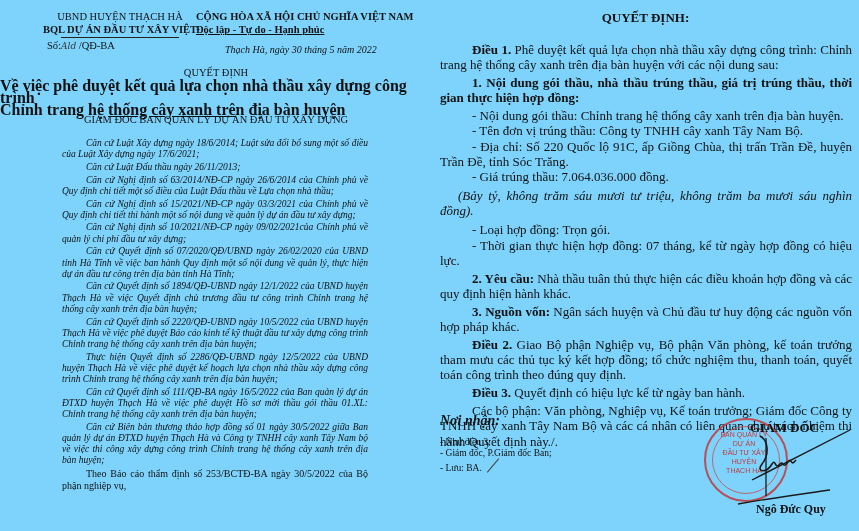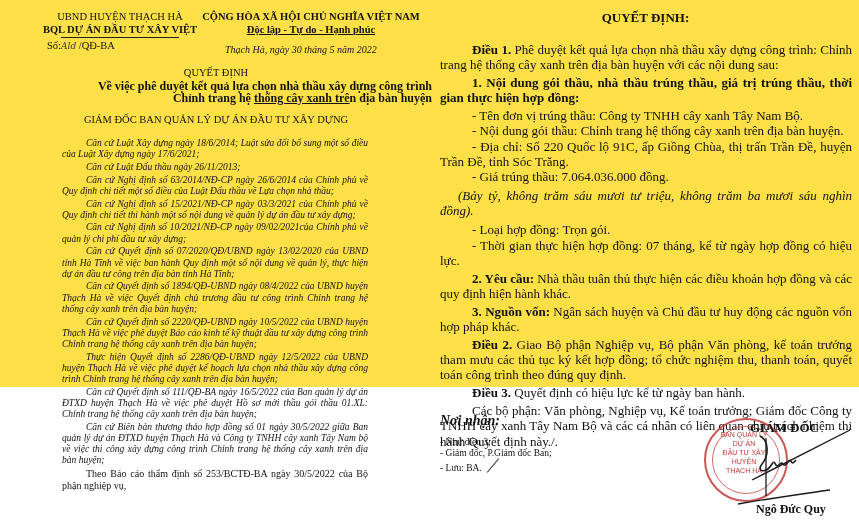--- a/index.html
+++ b/index.html
@@ -1,35 +1,35 @@
 <!DOCTYPE html>
 <html><head>
   <meta charset="utf-8">
   <style>
     * { box-sizing: border-box; margin: 0; padding: 0; }
     html, body { width: 859px; height: 531px; overflow: hidden; background: #ffffff; }
     body { font-family: "Liberation Serif", serif; color: #111; position: relative; }
 
-    .page { position: absolute; top: 0; height: 387px; background: #fde047; }
+    .page { position: absolute; top: 0; height: 531px; background: #7dd3fc; }
     .page-left { left: 0; width: 432px; }
     .page-right { left: 432px; width: 427px; }
 
     
     .hdr-left { position: absolute; top: 10px; left: 40px; width: 160px; text-align: center; font-size: 10.5px; line-height: 13px; }
     .hdr-left .org2 { font-weight: bold; }
     .hdr-left .rule { width: 118px; height: 1px; background: #222; margin: 1px auto 0; }
     .so-line { position: absolute; top: 40px; left: 47px; font-size: 10.5px; text-align: center; }
     .so-line .hand { font-family: "DejaVu Serif", serif; font-style: italic; font-size: 9px; color: #333; }
 
-    .hdr-right { position: absolute; top: 10px; left: 196px; width: 230px; text-align: center; font-size: 10.5px; line-height: 13px; font-weight: bold; }
+    .hdr-right { position: absolute; top: 10px; left: 196px; width: 230px; font-size: 10.5px; line-height: 13px; font-weight: bold; }
     .hdr-right .motto { text-decoration: underline; }
     .place-date { position: absolute; top: 44px; left: 225px; font-size: 10px; font-style: italic; }
 
     .doc-title { position: absolute; top: 67px; left: 0; width: 432px; text-align: center; font-size: 10.5px; font-weight: normal; }
-    .doc-subject { position: absolute; top: 80px; left: 0; width: 432px; text-align: right; font-size: 12px; font-weight: bold; line-height: 12px; }
+    .doc-subject { position: absolute; top: 80px; left: 0; width: 432px; text-align: left; font-size: 16px; font-weight: bold; line-height: 12px; }
     .doc-subject .ul { text-decoration: underline; }
     .authority { position: absolute; top: 114px; left: 0; width: 432px; text-align: center; font-size: 10.5px; font-weight: normal; }
 
     .bases { position: absolute; top: 138px; left: 62px; width: 306px; font-size: 9.5px; font-style: italic; line-height: 11.2px; text-align: justify; }
     .bases p { text-indent: 24px; margin-bottom: 1.5px; }
     .bases p.upright { font-style: normal; font-size: 10px; line-height: 12px; }
 
     
     .qd-title { position: absolute; top: 10px; left: 0; width: 427px; text-align: center; font-size: 13px; font-weight: bold; }
     .body-r { position: absolute; top: 42px; left: 8px; width: 412px; font-size: 13px; line-height: 15.3px; text-align: justify; font-family: "Liberation Serif", serif; }
@@ -78,38 +78,38 @@
     <div><span>Chỉnh trang hệ </span><span class="ul">thống cây xanh trê</span><span>n địa bàn huyện</span></div>
   </div>
   <div class="authority">GIÁM ĐỐC BAN QUẢN LÝ DỰ ÁN ĐẦU TƯ XÂY DỰNG</div>
 
   <div class="bases">
     <p>Căn cứ Luật Xây dựng ngày 18/6/2014; Luật sửa đổi bổ sung một số điều của Luật Xây dựng ngày 17/6/2021;</p>
     <p>Căn cứ Luật Đấu thầu ngày 26/11/2013;</p>
     <p>Căn cứ Nghị định số 63/2014/NĐ-CP ngày 26/6/2014 của Chính phủ về Quy định chi tiết một số điều của Luật Đấu thầu về Lựa chọn nhà thầu;</p>
     <p>Căn cứ Nghị định số 15/2021/NĐ-CP ngày 03/3/2021 của Chính phủ về Quy định chi tiết thi hành một số nội dung về quản lý dự án đầu tư xây dựng;</p>
     <p>Căn cứ Nghị định số 10/2021/NĐ-CP ngày 09/02/2021của Chính phủ về quản lý chi phí đầu tư xây dựng;</p>
-    <p>Căn cứ Quyết định số 07/2020/QĐ/UBND ngày 13/02/2020 của UBND tỉnh Hà Tĩnh về việc ban hành Quy định một số nội dung về quản lý, thực hiện dự án đầu tư công trên địa bàn tỉnh Hà Tĩnh;</p>
-    <p>Căn cứ Quyết định số 1894/QĐ-UBND ngày 08/4/2022 của UBND huyện Thạch Hà về việc Quyết định chủ trương đầu tư công trình Chỉnh trang hệ thống cây xanh trên địa bàn huyện;</p>
+    <p>Căn cứ Quyết định số 07/2020/QĐ/UBND ngày 26/02/2020 của UBND tỉnh Hà Tĩnh về việc ban hành Quy định một số nội dung về quản lý, thực hiện dự án đầu tư công trên địa bàn tỉnh Hà Tĩnh;</p>
+    <p>Căn cứ Quyết định số 1894/QĐ-UBND ngày 12/1/2022 của UBND huyện Thạch Hà về việc Quyết định chủ trương đầu tư công trình Chỉnh trang hệ thống cây xanh trên địa bàn huyện;</p>
     <p>Căn cứ Quyết định số 2220/QĐ-UBND ngày 10/5/2022 của UBND huyện Thạch Hà về việc phê duyệt Báo cáo kinh tế kỹ thuật đầu tư xây dựng công trình Chỉnh trang hệ thống cây xanh trên địa bàn huyện;</p>
     <p>Thực hiện Quyết định số 2286/QĐ-UBND ngày 12/5/2022 của UBND huyện Thạch Hà về việc phê duyệt kế hoạch lựa chọn nhà thầu xây dựng công trình Chỉnh trang hệ thống cây xanh trên địa bàn huyện;</p>
     <p>Căn cứ Quyết định số 111/QĐ-BA ngày 16/5/2022 của Ban quản lý dự án ĐTXD huyện Thạch Hà về việc phê duyệt Hồ sơ mời thầu gói thầu 01.XL: Chỉnh trang hệ thống cây xanh trên địa bàn huyện;</p>
     <p>Căn cứ Biên bản thương thảo hợp đồng số 01 ngày 30/5/2022 giữa Ban quản lý dự án ĐTXD huyện Thạch Hà và Công ty TNHH cây xanh Tây Nam bộ về việc thi công xây dựng công trình Chỉnh trang hệ thống cây xanh trên địa bàn huyện;</p>
     <p class="upright">Theo Báo cáo thẩm định số 253/BCTĐ-BA ngày 30/5/2022 của Bộ phận nghiệp vụ,</p>
   </div>
 </div>
 
 <div class="page page-right">
   <div class="qd-title">QUYẾT ĐỊNH:</div>
 
   <div class="body-r">
     <p><b>Điều 1.</b><span> Phê duyệt kết quả lựa chọn nhà thầu xây dựng công trình: Chỉnh trang hệ thống cây xanh trên địa bàn huyện với các nội dung sau:</span></p>
     <p><b>1. Nội dung gói thầu, nhà thầu trúng thầu, giá trị trúng thầu, thời gian thực hiện hợp đồng:</b></p>
+    <p class="tight">- Nội dung gói thầu: Chỉnh trang hệ thống cây xanh trên địa bàn huyện.</p>
     <p class="tight">- Tên đơn vị trúng thầu: Công ty TNHH cây xanh Tây Nam Bộ.</p>
-    <p class="tight">- Nội dung gói thầu: Chỉnh trang hệ thống cây xanh trên địa bàn huyện.</p>
     <p class="tight">- Địa chỉ: Số 220 Quốc lộ 91C, ấp Giồng Chùa, thị trấn Trần Đề, huyện Trần Đề, tỉnh Sóc Trăng.</p>
     <p class="tight">- Giá trúng thầu: 7.064.036.000 đồng.</p>
     <p class="amount-words">(Bảy tỷ, không trăm sáu mươi tư triệu, không trăm ba mươi sáu nghìn đồng).</p>
     <p class="tight">- Loại hợp đồng: Trọn gói.</p>
     <p>- Thời gian thực hiện hợp đồng: 07 tháng, kể từ ngày hợp đồng có hiệu lực.</p>
     <p><b>2. Yêu cầu:</b><span> Nhà thầu tuân thủ thực hiện các điều khoản hợp đồng và các quy định hiện hành khác.</span></p>
     <p><b>3. Nguồn vốn:</b><span> Ngân sách huyện và Chủ đầu tư huy động các nguồn vốn hợp pháp khác.</span></p>
     <p><b>Điều 2.</b><span> Giao Bộ phận Nghiệp vụ, Bộ phận Văn phòng, kế toán trưởng tham mưu các thủ tục ký kết hợp đồng; tổ chức nghiệm thu, thanh toán, quyết toán công trình theo đúng quy định.</span></p>
     <p><b>Điều 3.</b><span> Quyết định có hiệu lực kể từ ngày ban hành.</span></p>
     <p>Các bộ phận: Văn phòng, Nghiệp vụ, Kế toán trưởng; Giám đốc Công ty TNHH cây xanh Tây Nam Bộ và các cá nhân có liên quan chịu trách nhiệm thi hành Quyết định này./.</p>

